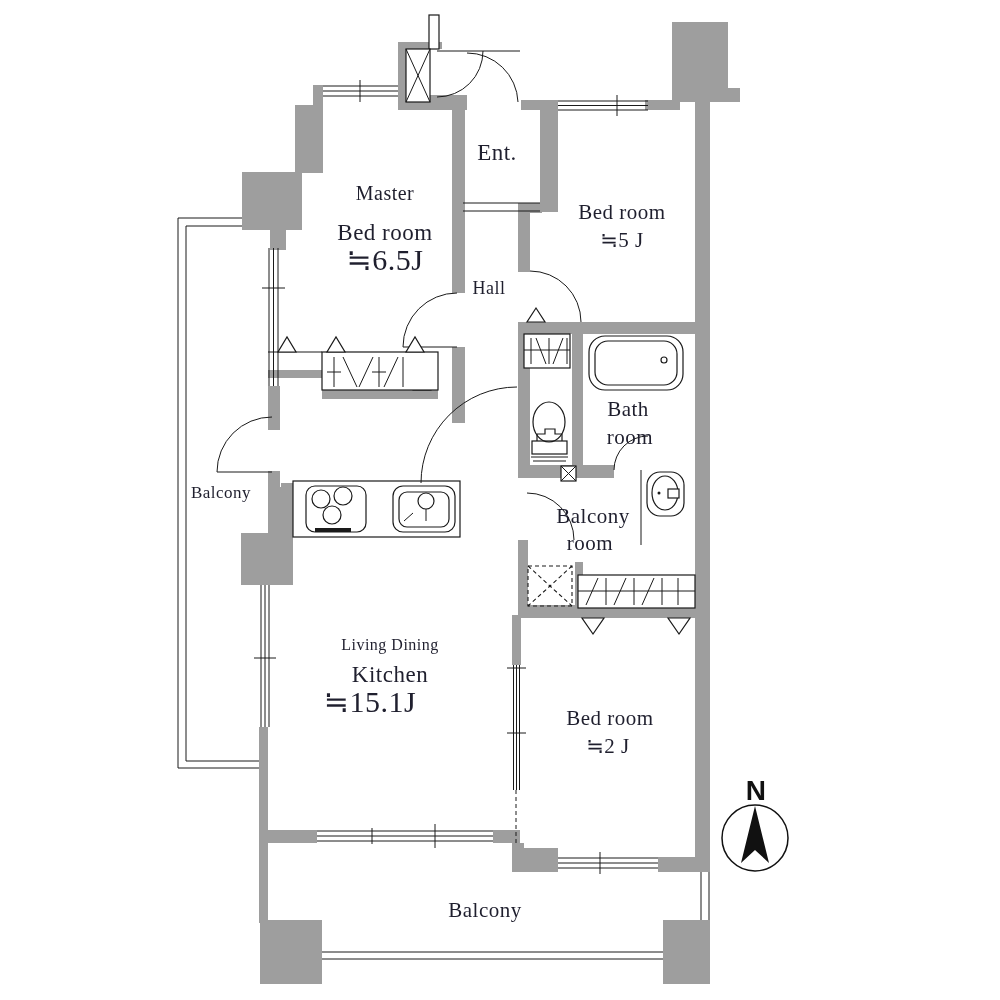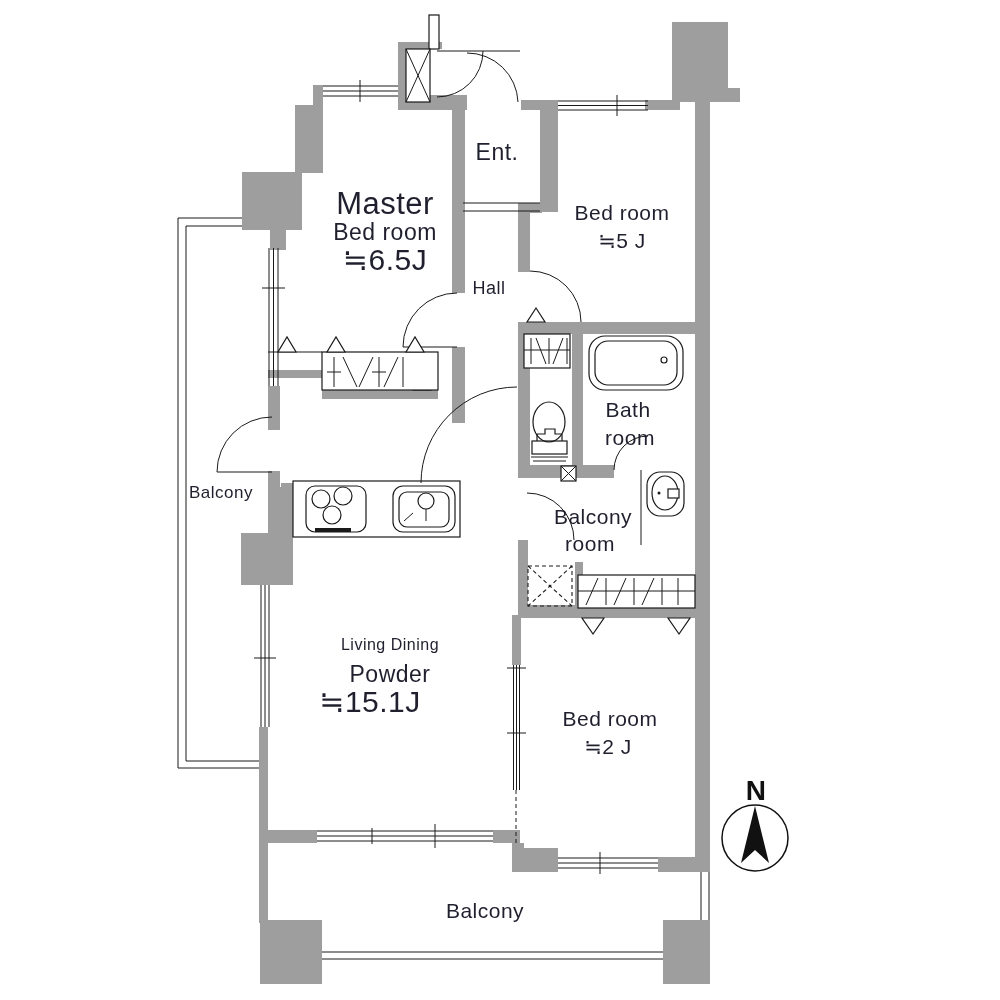--- a/index.html
+++ b/index.html
@@ -13,21 +13,21 @@
   #plan svg{position:absolute;left:0;top:0;}
   .wall{fill:var(--wall);stroke:none;}
   .ln{stroke:var(--line);stroke-width:1.2;fill:none;}
   .thin{stroke:var(--line);stroke-width:1;fill:none;}
   .wfill{fill:#fff;stroke:var(--line);stroke-width:1.2;}
   .dash{stroke:var(--line);stroke-width:1.1;fill:none;stroke-dasharray:4 3;}
   .solid{fill:var(--line);}
   .lbl{
     position:absolute;
     transform:translate(-50%,-50%);
-    font-family:Liberation Sans, sans-serif;
+    font-family:Liberation Serif, serif;
     color:var(--text);
     white-space:nowrap;
     letter-spacing:0.5px;
     line-height:1;
   }
   .north{
     font-family:"Liberation Sans","DejaVu Sans",sans-serif;
     font-weight:bold;
     color:#111;
   }
@@ -204,38 +204,38 @@
     <circle class="ln" cx="426" cy="501" r="8"></circle>
     <path class="thin" d="M426,509 V521 M404,521 L413,513"></path>
   </g>
 
   <g>
     <circle cx="755" cy="838" r="33" fill="none" stroke="#111" stroke-width="1.5"></circle>
     <path d="M755,806 L741,863 L755,850 L769,863 Z" fill="#111"></path>
   </g>
 </svg>
 
-  <div class="lbl" style="left:385px;top:203px;font-size:31px">Master</div>
+  <div class="lbl" style="left:385px;top:193px;font-size:20px">Master</div>
   <div class="lbl" style="left:385px;top:232px;font-size:23px">Bed room</div>
   <div class="lbl" style="left:385px;top:260px;font-size:30px">≒6.5J</div>
 
   <div class="lbl" style="left:622px;top:212px;font-size:21px">Bed room</div>
   <div class="lbl" style="left:622px;top:240px;font-size:21px">≒5 J</div>
 
   <div class="lbl" style="left:497px;top:152px;font-size:23px">Ent.</div>
   <div class="lbl" style="left:489px;top:288px;font-size:18px">Hall</div>
 
   <div class="lbl" style="left:628px;top:409px;font-size:21px">Bath</div>
   <div class="lbl" style="left:630px;top:437px;font-size:21px">room</div>
 
   <div class="lbl" style="left:593px;top:516px;font-size:21px">Balcony</div>
   <div class="lbl" style="left:590px;top:543px;font-size:21px">room</div>
 
   <div class="lbl" style="left:390px;top:645px;font-size:16px">Living Dining</div>
-  <div class="lbl" style="left:390px;top:674px;font-size:23px">Powder</div>
+  <div class="lbl" style="left:390px;top:674px;font-size:23px">Kitchen</div>
   <div class="lbl" style="left:370px;top:702px;font-size:30px">≒15.1J</div>
 
   <div class="lbl" style="left:610px;top:718px;font-size:21px">Bed room</div>
   <div class="lbl" style="left:608px;top:746px;font-size:21px">≒2 J</div>
 
   <div class="lbl" style="left:221px;top:492px;font-size:17px">Balcony</div>
   <div class="lbl" style="left:485px;top:910px;font-size:21px">Balcony</div>
 
   <div class="lbl north" style="left:756px;top:791px;font-size:28px">N</div>
 </div>

